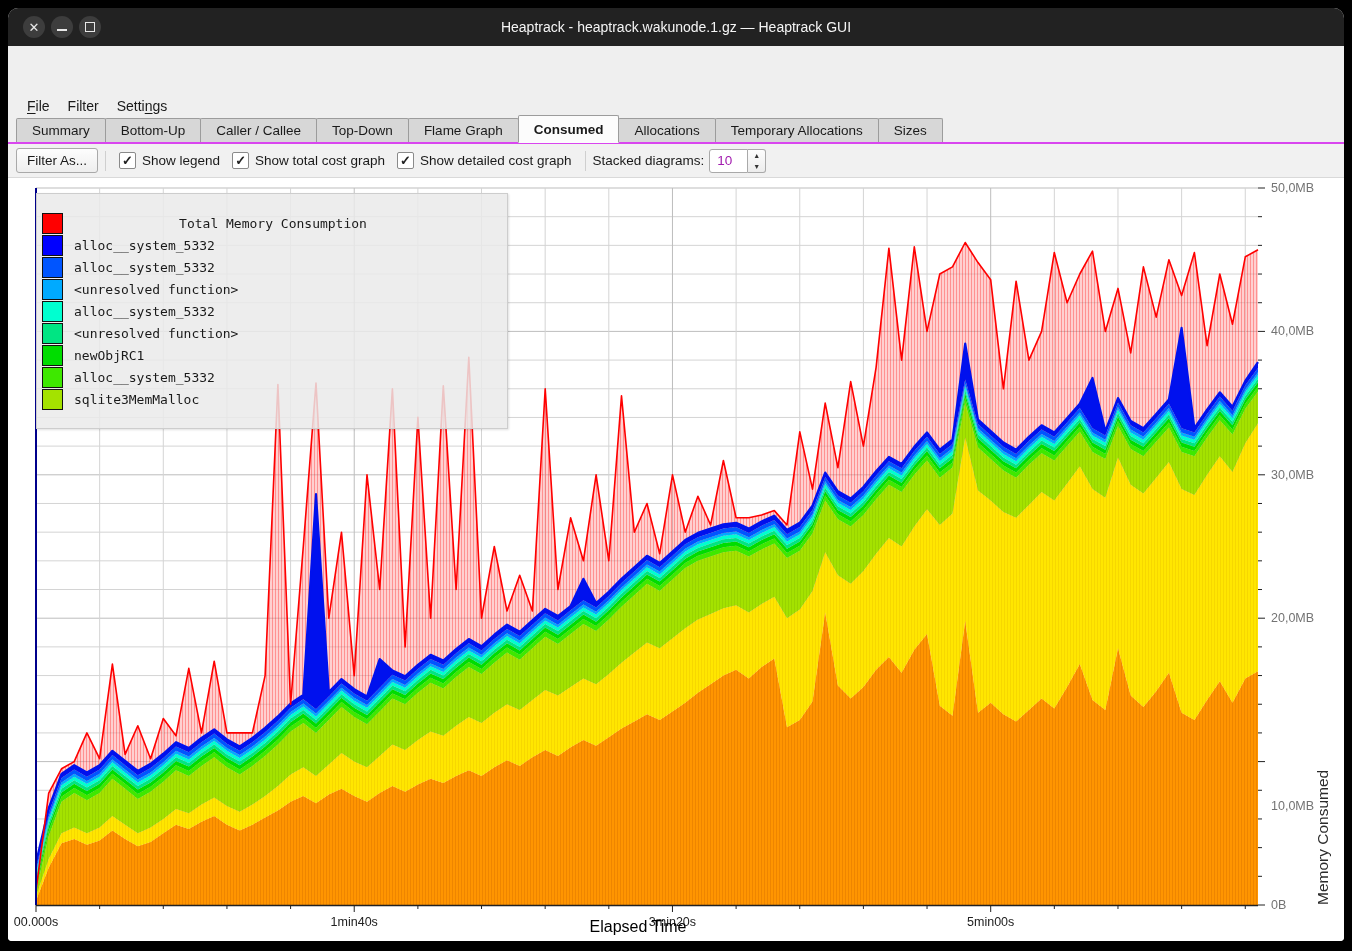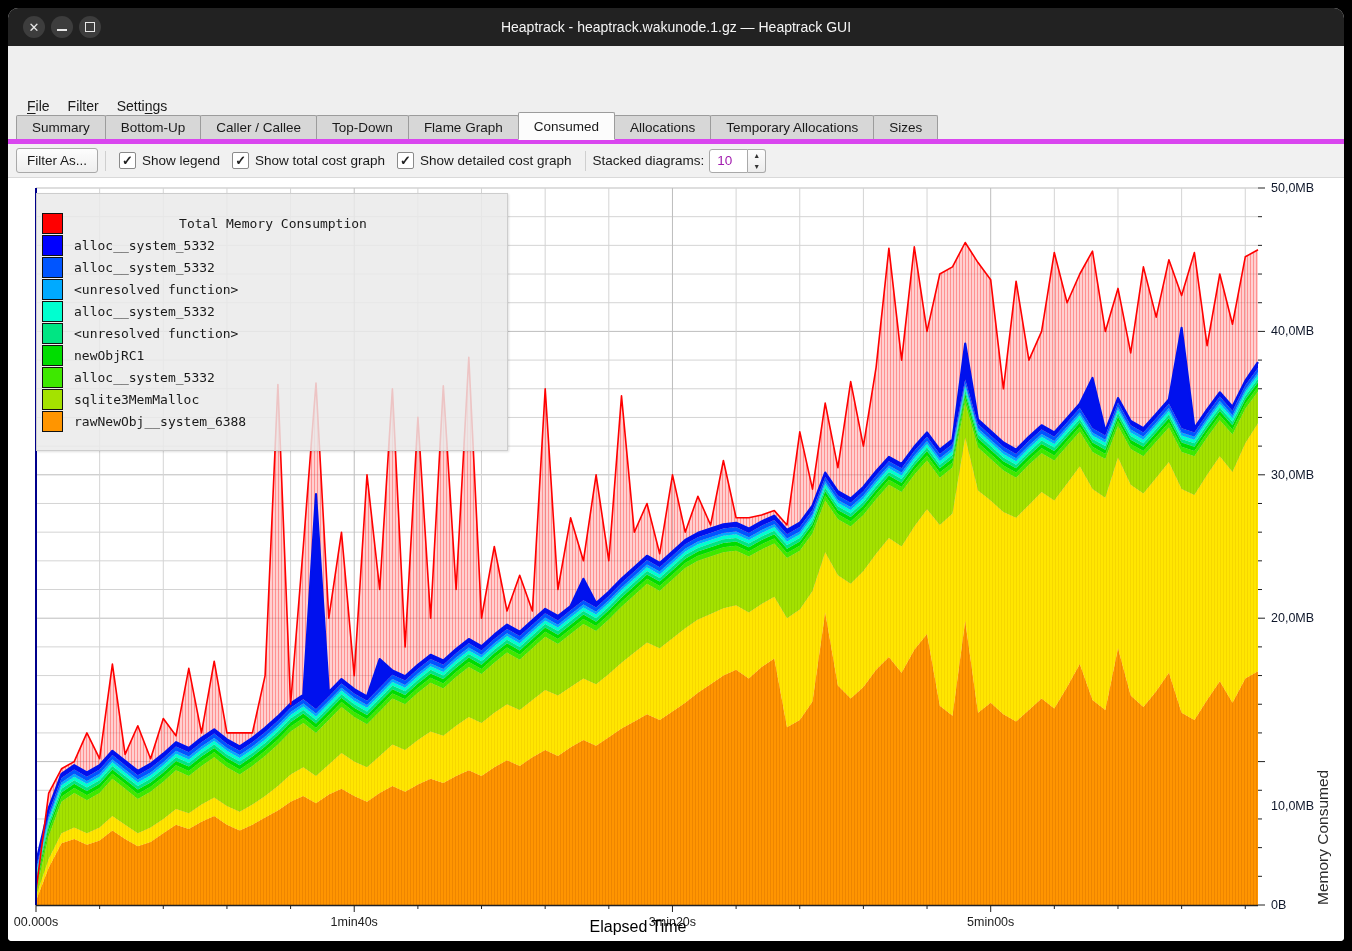--- a/index.html
+++ b/index.html
@@ -15,25 +15,25 @@
   .tb-max-glyph{width:8px;height:8px;border:1.5px solid #e8e8e8;display:block;}
   .tb-min-glyph{width:10px;height:0;border-top:2px solid #e8e8e8;display:block;margin-top:6px;}
   .tb-title{position:absolute;left:0;right:0;text-align:center;color:#f5f5f5;
     font-size:14px;font-weight:normal;pointer-events:none;}
   
   .menubar{height:24px;background:#efefef;display:flex;align-items:center;padding-left:10px;margin-top:48px;}
   .menu-item{font-size:14px;color:#1a1a1a;padding:2px 9px;}
   .menu-item .accel{text-decoration:underline;text-underline-offset:2px;}
   
   .tabbar{height:26px;background:#efefef;display:flex;align-items:flex-end;padding-left:8px;
-    border-bottom:5px solid #d946ef;box-sizing:border-box;}
+    border-bottom:2px solid #d946ef;box-sizing:border-box;}
   .tab{height:23px;display:flex;align-items:center;padding:0 15px;font-size:13.5px;color:#1a1a1a;
     background:#d7d7d7;border:1px solid #9c9c9c;border-bottom:none;margin-right:-1px;
     border-radius:2px 2px 0 0;position:relative;}
-  .tab.active{background:#fcfcfc;height:26px;z-index:2;margin-bottom:-1px;border-bottom:1px solid #fcfcfc;}
+  .tab.active{background:#fcfcfc;height:26px;z-index:2;margin-bottom:-1px;border-bottom:1px solid #fcfcfc;font-weight:bold;}
   
   .toolbar{height:34px;background:#f1f1f1;display:flex;align-items:center;padding-left:8px;
     border-bottom:1px solid #d9d9d9;box-sizing:border-box;}
   .btn{background:linear-gradient(#fdfdfd,#eeeeee);border:1px solid #a9a9a9;border-radius:3px;
     font-size:13.5px;color:#1a1a1a;padding:4px 10px;}
   .tsep{width:1px;height:20px;background:#cfcfcf;margin:0 7px;}
   .cb{display:flex;align-items:center;margin:0 6px;font-size:13.5px;color:#1a1a1a;}
   .cb .box{width:15px;height:15px;background:#fff;border:1px solid #8a8a8a;border-radius:2px;
     display:flex;align-items:center;justify-content:center;font-size:13px;color:#222;margin-right:6px;
     font-weight:bold;line-height:1;}
@@ -42,21 +42,21 @@
   .spinbox input{width:28px;border:1px solid #a9a9a9;border-radius:3px 0 0 3px;text-align:left;
     padding-left:7px;font-size:13.5px;color:#a21caf;background:#fff;outline:none;
     font-family:"Liberation Sans",sans-serif;}
   .spin-btns{display:flex;flex-direction:column;border:1px solid #a9a9a9;border-left:none;
     border-radius:0 3px 3px 0;overflow:hidden;width:17px;background:linear-gradient(#fdfdfd,#ececec);}
   .spin-btns div{flex:1;display:flex;align-items:center;justify-content:center;font-size:7px;color:#333;}
   
   .chartpanel{position:relative;height:787px;background:#ffffff;}
   .chartpanel svg{position:absolute;left:0;top:0;}
   .axis-xlabel{position:absolute;top:737px;transform:translateX(-50%);font-size:12.5px;color:#222;}
-  .axis-ylabel{position:absolute;left:1263px;transform:translateY(-50%);font-size:12.5px;color:#0f172a;}
+  .axis-ylabel{position:absolute;left:1263px;transform:translateY(-50%);font-size:12.5px;color:#737373;}
   .axis-title-x{position:absolute;top:740px;left:0;width:1260px;text-align:center;
     font-size:16px;color:#000000;}
   .axis-title-y{position:absolute;left:1306px;top:10px;height:717px;display:flex;align-items:center;
     font-size:15.5px;color:#2b2b2b;writing-mode:vertical-rl;transform:rotate(180deg);}
   
   .legend{position:absolute;left:28px;top:15px;width:470px;background:rgba(234,234,234,0.84);
     border:1px solid #cdcdcd;box-shadow:1px 1px 2px rgba(0,0,0,0.12);padding:18px 0;}
   .legend-row{display:flex;align-items:center;height:22px;}
   .legend-swatch{width:19px;height:19px;border:1px solid #111;margin-left:5px;flex:0 0 auto;}
   .legend-label{font-family:"DejaVu Sans Mono",monospace;font-size:13px;color:#1a1a1a;
@@ -302,24 +302,20 @@
           <span class="legend-label">newObjRC1</span>
         </div>
         <div class="legend-row">
           <span class="legend-swatch" style="background:#3ee800"></span>
           <span class="legend-label">alloc__system_5332</span>
         </div>
         <div class="legend-row">
           <span class="legend-swatch" style="background:#a4e200"></span>
           <span class="legend-label">sqlite3MemMalloc</span>
         </div>
-        <div class="legend-row">
-          <span class="legend-swatch" style="background:#ff9500"></span>
-          <span class="legend-label">rawNewObj__system_6388</span>
-        </div>
       </div>
   </div>
 
   <div class="statusbar">
     <div class="grip">
       <i style="right:0;bottom:0"></i>
         <i style="right:5px;bottom:0"></i>
         <i style="right:10px;bottom:0"></i>
       <i style="right:0;bottom:5px"></i>
         <i style="right:5px;bottom:5px"></i>

